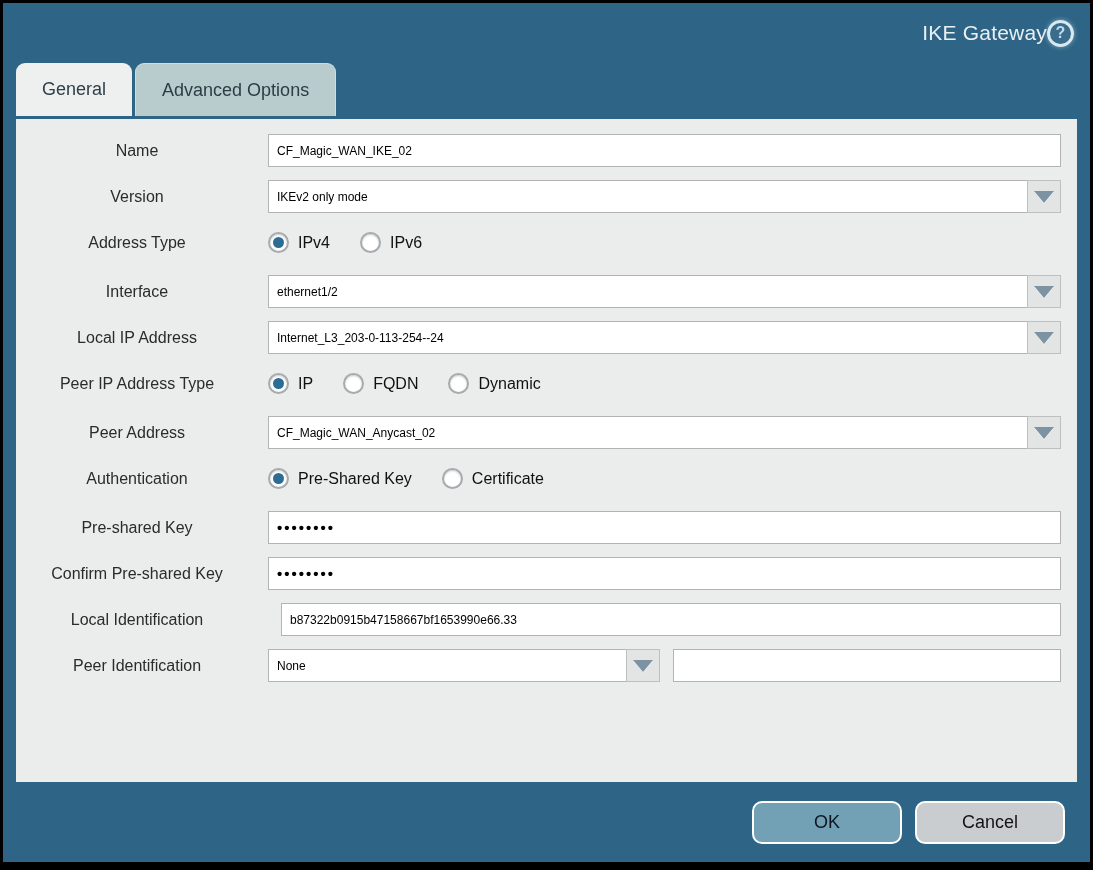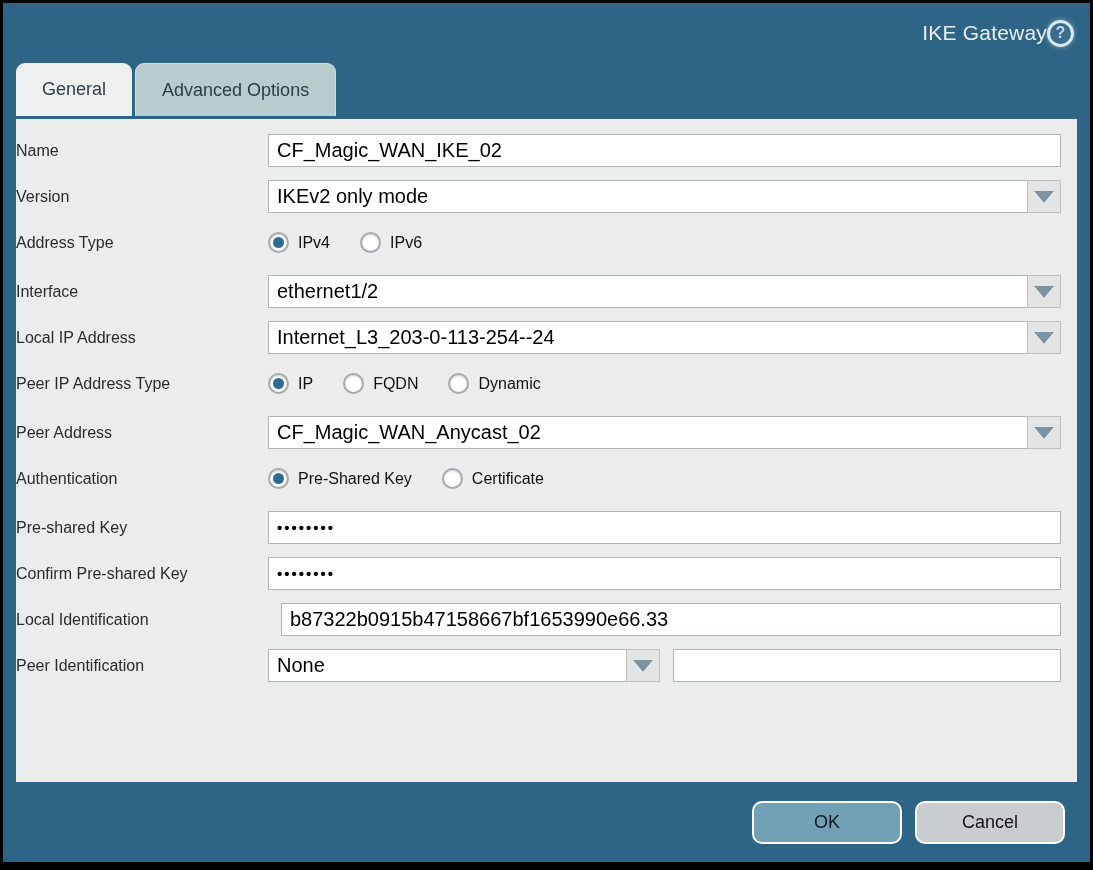--- a/index.html
+++ b/index.html
@@ -34,26 +34,26 @@
     border-radius:9px 9px 0 0; cursor:pointer;
   }
   .tab.active { background:#eeefef; color:#30404a; position:relative; z-index:2; }
   .tab.inactive { background:#b9cccd; color:#2e3d44; border:1px solid #cfdddd; border-bottom:none; }
 
   
   .content { background:#ebecec; margin:0 13px; flex:1 1 auto; padding:15px 16px 0 0; overflow:hidden; }
 
   .row { display:flex; align-items:center; margin-bottom:13px; }
   .row.radio-row { margin-top:3px; margin-bottom:16px; min-height:33px; }
-  .lbl { flex:0 0 252px; text-align:left; padding-right:10px; font-size:16px; color:#2b2b2b; white-space:nowrap; }
+  .lbl { flex:0 0 252px; text-align:center; padding-right:10px; font-size:16px; color:#2b2b2b; white-space:nowrap; }
   .fld { flex:1 1 auto; display:flex; align-items:center; min-width:0; }
 
   .input {
     height:33px; background:#fff; border:1px solid #b3b3b3;
-    font-size:20px; color:#000; padding:0 8px;
+    font-size:12px; color:#000; padding:0 8px;
     display:flex; align-items:center;
     flex:1 1 auto; min-width:0;
     white-space:nowrap; overflow:hidden;
   }
   .pwd { letter-spacing:2px; font-size:15px; font-weight:bold; }
 
   .select { display:flex; flex:1 1 auto; min-width:0; }
   .select.half { flex:0 0 392px; }
   .dd-btn {
     flex:0 0 34px; height:33px; margin-left:-1px;

